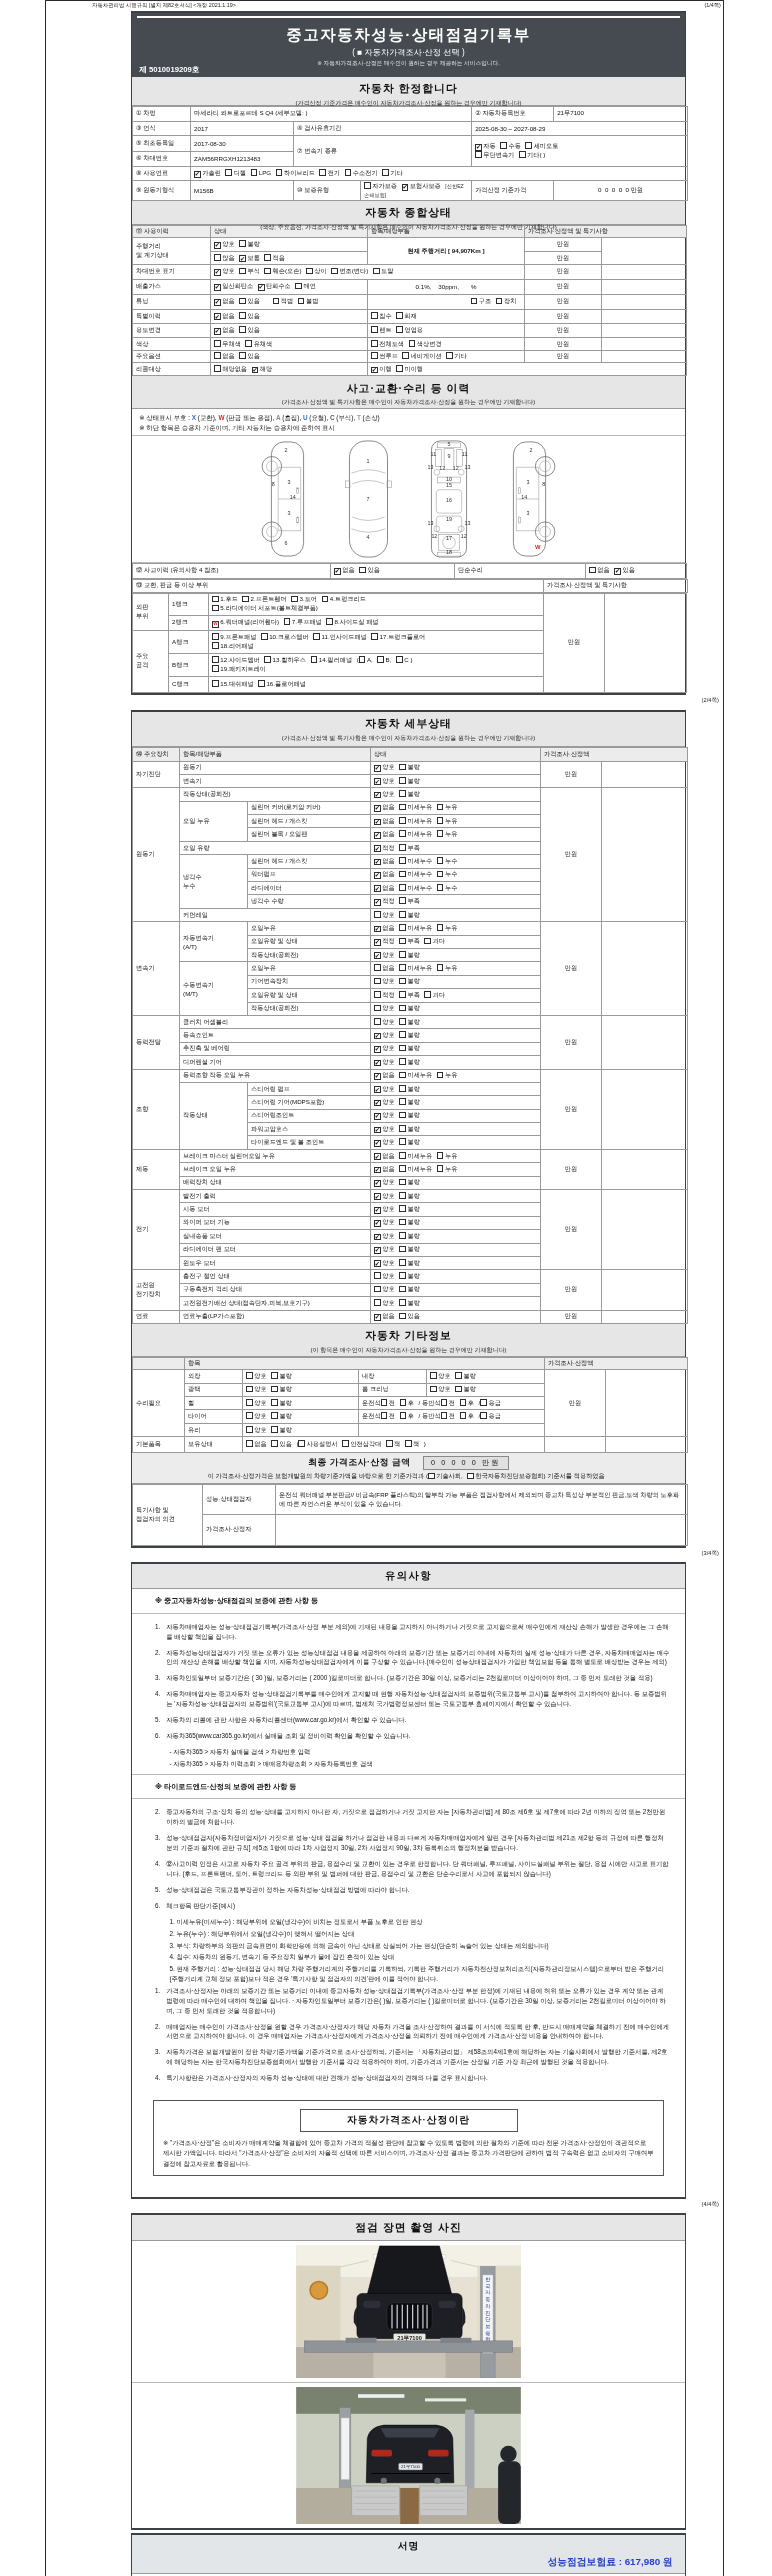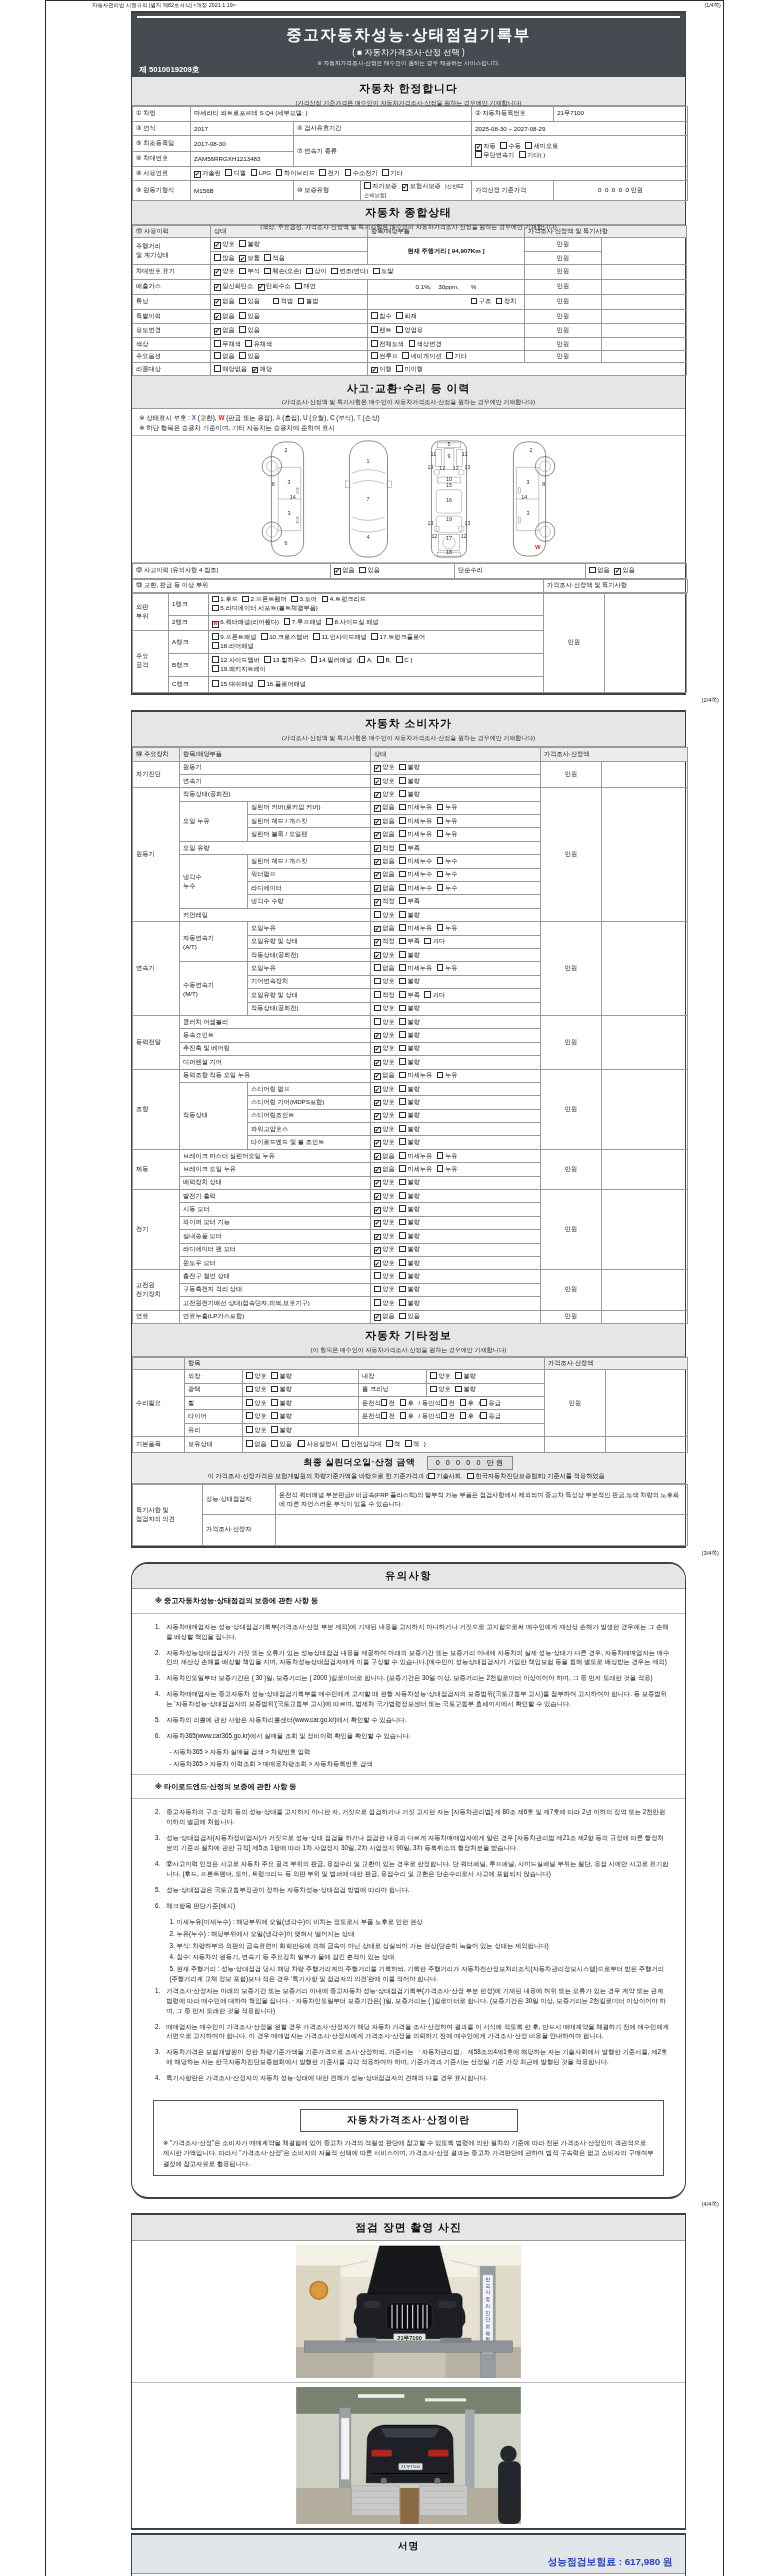--- a/index.html
+++ b/index.html
@@ -43,21 +43,21 @@
   .diagwrap{display:flex;justify-content:center;gap:19.6px;align-items:center;height:126px;border-bottom:0.5px solid #bbb;}
   svg text.dnum{font-size:11px;fill:#333;font-family:"Liberation Sans",sans-serif;}
   svg text.dmark{font-size:12px;font-weight:bold;font-family:"Liberation Sans",sans-serif;}
   .carline{fill:none;stroke:#6a6a6a;stroke-width:1.6;}
   .carline2{fill:none;stroke:#8a8a8a;stroke-width:1;}
   .finalband{background:#ececec;height:31px;border-bottom:0.5px solid #9a9a9a;text-align:center;box-sizing:border-box;padding-top:3.6px;}
   .finalrow{font-size:8.8px;font-weight:bold;letter-spacing:0.5px;}
   .amountbox{display:inline-block;border:0.5px solid #888;background:#e0e0e0;font-size:7.2px;font-weight:normal;
              padding:1px 7.2px;margin-left:9.3px;letter-spacing:2.1px;}
   .finalnote{font-size:6px;margin-top:2.1px;font-weight:normal;}
-  .noticebox{box-sizing:border-box;height:637px;overflow:hidden;border-radius:17px;}
+  .noticebox{box-sizing:border-box;height:637px;overflow:hidden;}
   .nband{background:#e6e6e6;height:24px;border-bottom:0.5px solid #9a9a9a;text-align:center;font-size:10.3px;
          font-weight:bold;letter-spacing:1.5px;line-height:24px;}
   .nsub{border-bottom:0.5px solid #bbb;padding:7.2px 5.2px 6.2px 23px;font-size:7.2px;font-weight:bold;}
   .nlist{padding:8.2px 15.5px 3.1px 23px;font-size:6.3px;line-height:9.8px;}
   .ni{display:flex;margin-bottom:6.2px;}
   .ni .no{width:11.3px;flex:none;}
   .ni .nt{flex:1;}
   .nsubitem{margin:2.1px 0 2.1px 14.4px;}
   .defbox{border:0.5px solid #555;margin:8.2px 20.6px 7.2px 20.6px;padding:0 9.3px 6.2px 9.3px;}
   .defbox .dtitle{border:0.5px solid #555;width:216px;margin:7.2px auto 6.2px auto;text-align:center;
@@ -405,21 +405,21 @@
               </tr>
             </tbody>
           </table>
         </div>
     </div>
 
     <div class="pgmark">(2/4쪽)</div>
 
     <div class="secbox" style="margin-top:5.2px">
       <div class="band" style="height:35px">
-        <h2>자동차 소비자가</h2>
+        <h2>자동차 세부상태</h2>
         <div class="bn">(가격조사·산정액 및 특기사항은 매수인이 자동차가격조사·산정을 원하는 경우에만 기재합니다)</div>
       </div>
       <div>
           <table class="grid">
             <colgroup>
               <col style="width: 47px;">
               <col style="width: 68px;">
               <col style="width: 123px;">
               <col style="width: 170px;">
               <col style="width: 61px;">
@@ -693,21 +693,21 @@
                 <td colspan="3"><span class="ck"><span class="bx"></span><span class="cl">없음</span></span><span class="ck"><span class="bx"></span><span class="cl">있음</span></span><span class="tx">(</span><span class="ck"><span class="bx"></span><span class="cl">사용설명서</span></span><span class="ck"><span class="bx"></span><span class="cl">안전삼각대</span></span><span class="ck"><span class="bx"></span><span class="cl">잭</span></span><span class="ck"><span class="bx"></span><span class="cl">잭</span></span><span class="tx">)</span></td>
                 <td class="pr"></td>
                 <td></td>
               </tr>
             </tbody>
           </table>
         </div>
 
       <div class="finalband">
         <div class="finalrow">
-          <span>최종 실린더오일·산정 금액</span>
+          <span>최종 가격조사·산정 금액</span>
           <span class="amountbox">0  0  0  0  0 만원</span>
         </div>
         <div class="finalnote" id="finalnote"><span class="tx">이 가격조사·산정가격은 보험개발원의 차량기준가액을 바탕으로 한 기준가격과 (</span><span class="ck"><span class="bx"></span><span class="cl">기술사회,</span></span><span class="ck"><span class="bx"></span><span class="cl">한국자동차진단보증협회) 기준서를 적용하였음</span></span></div>
       </div>
       <div>
           <table class="grid">
             <colgroup>
               <col style="width: 70px;">
               <col style="width: 73px;">
               <col style="width: 412px;">

